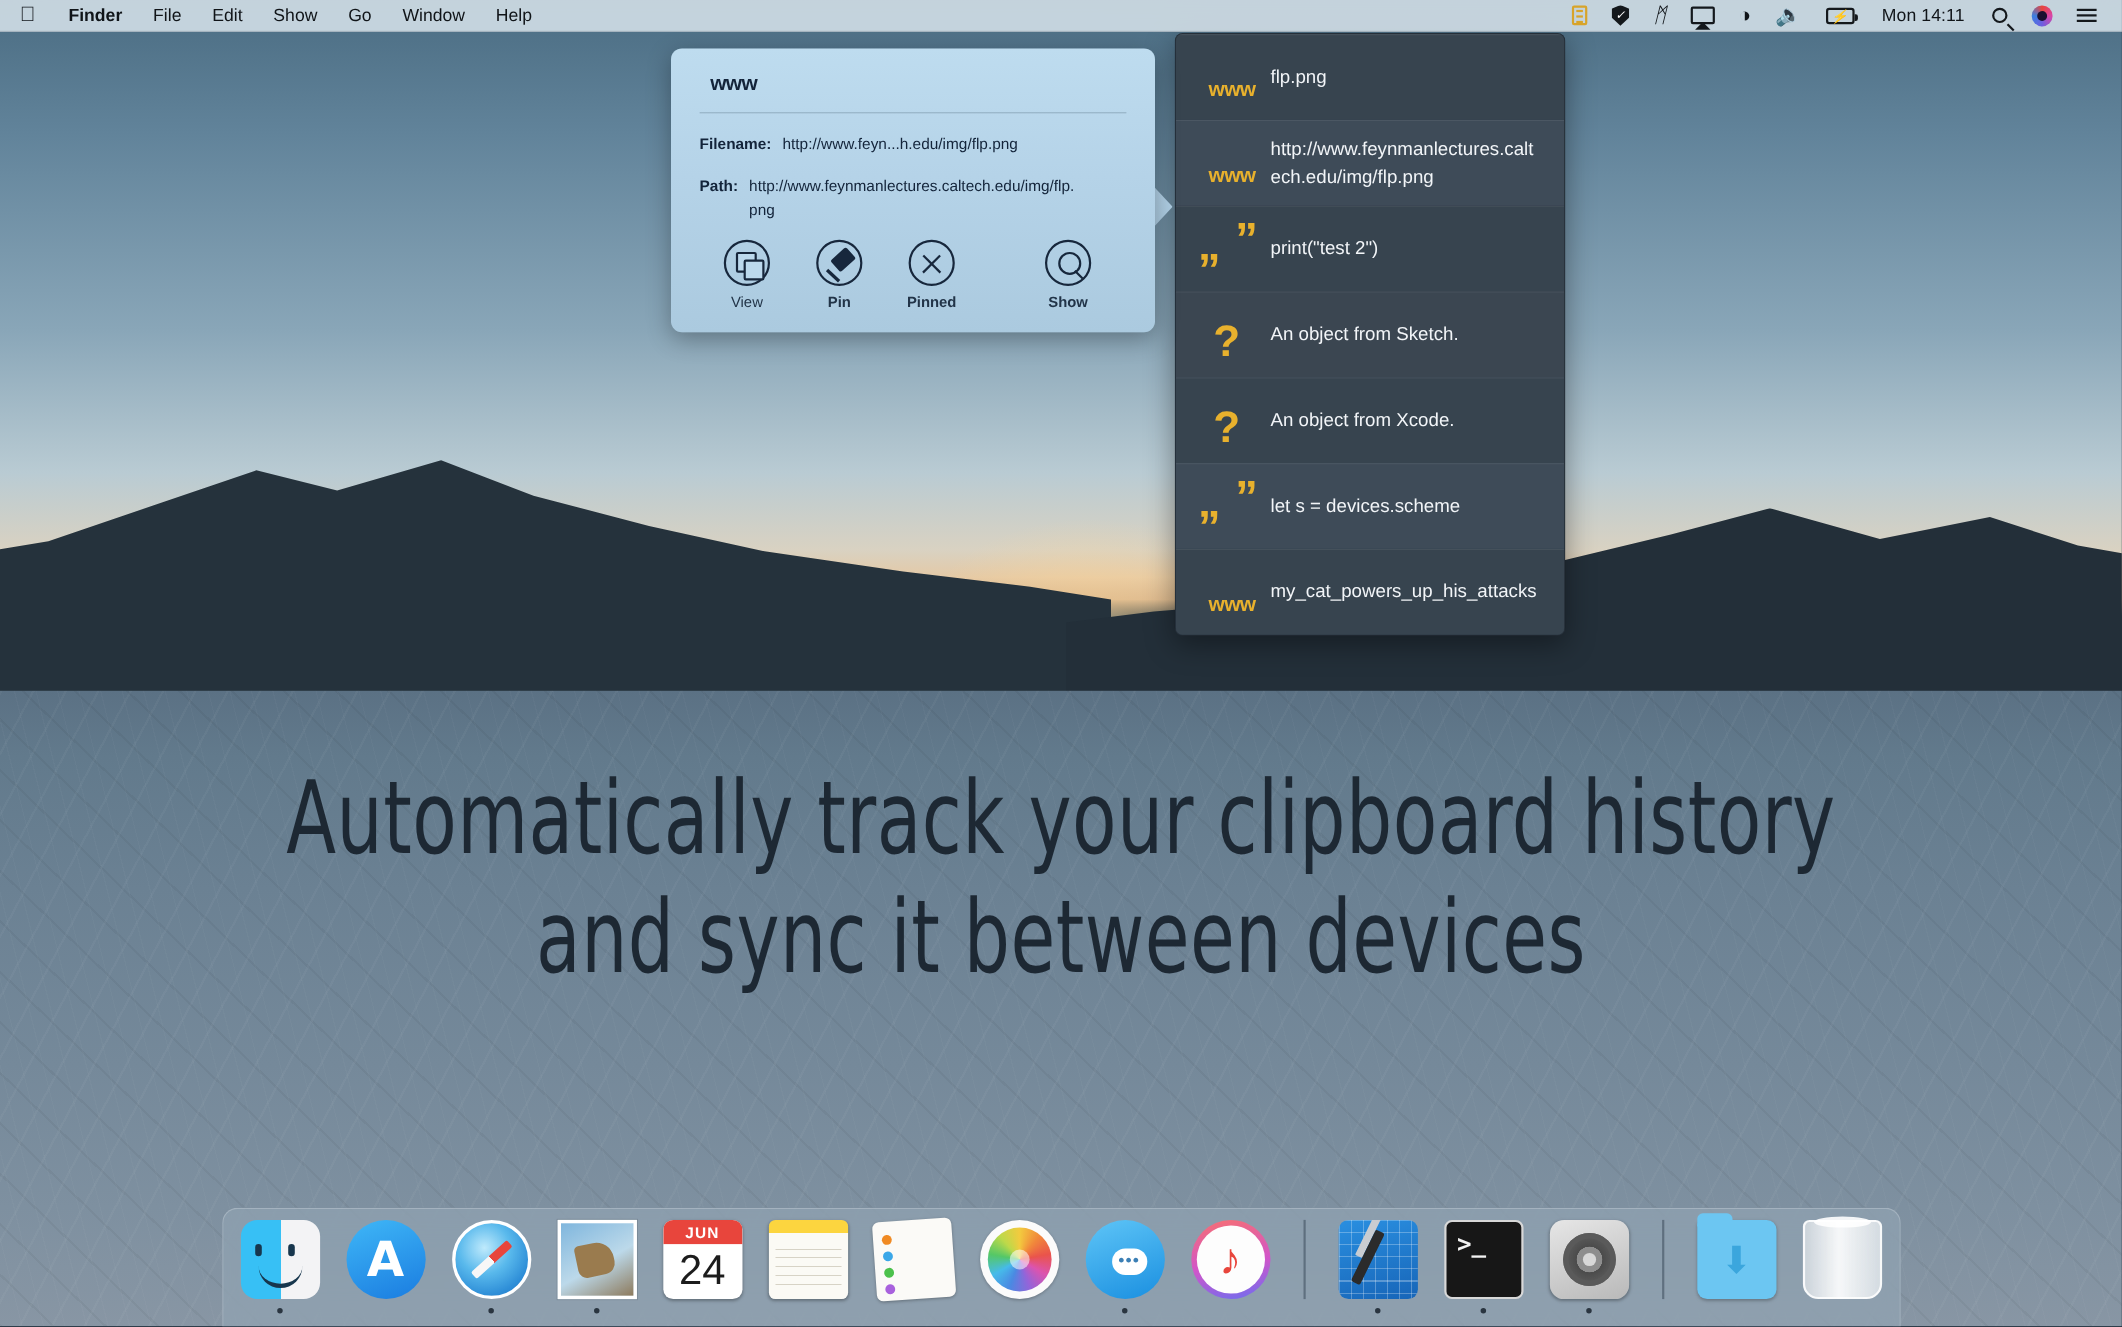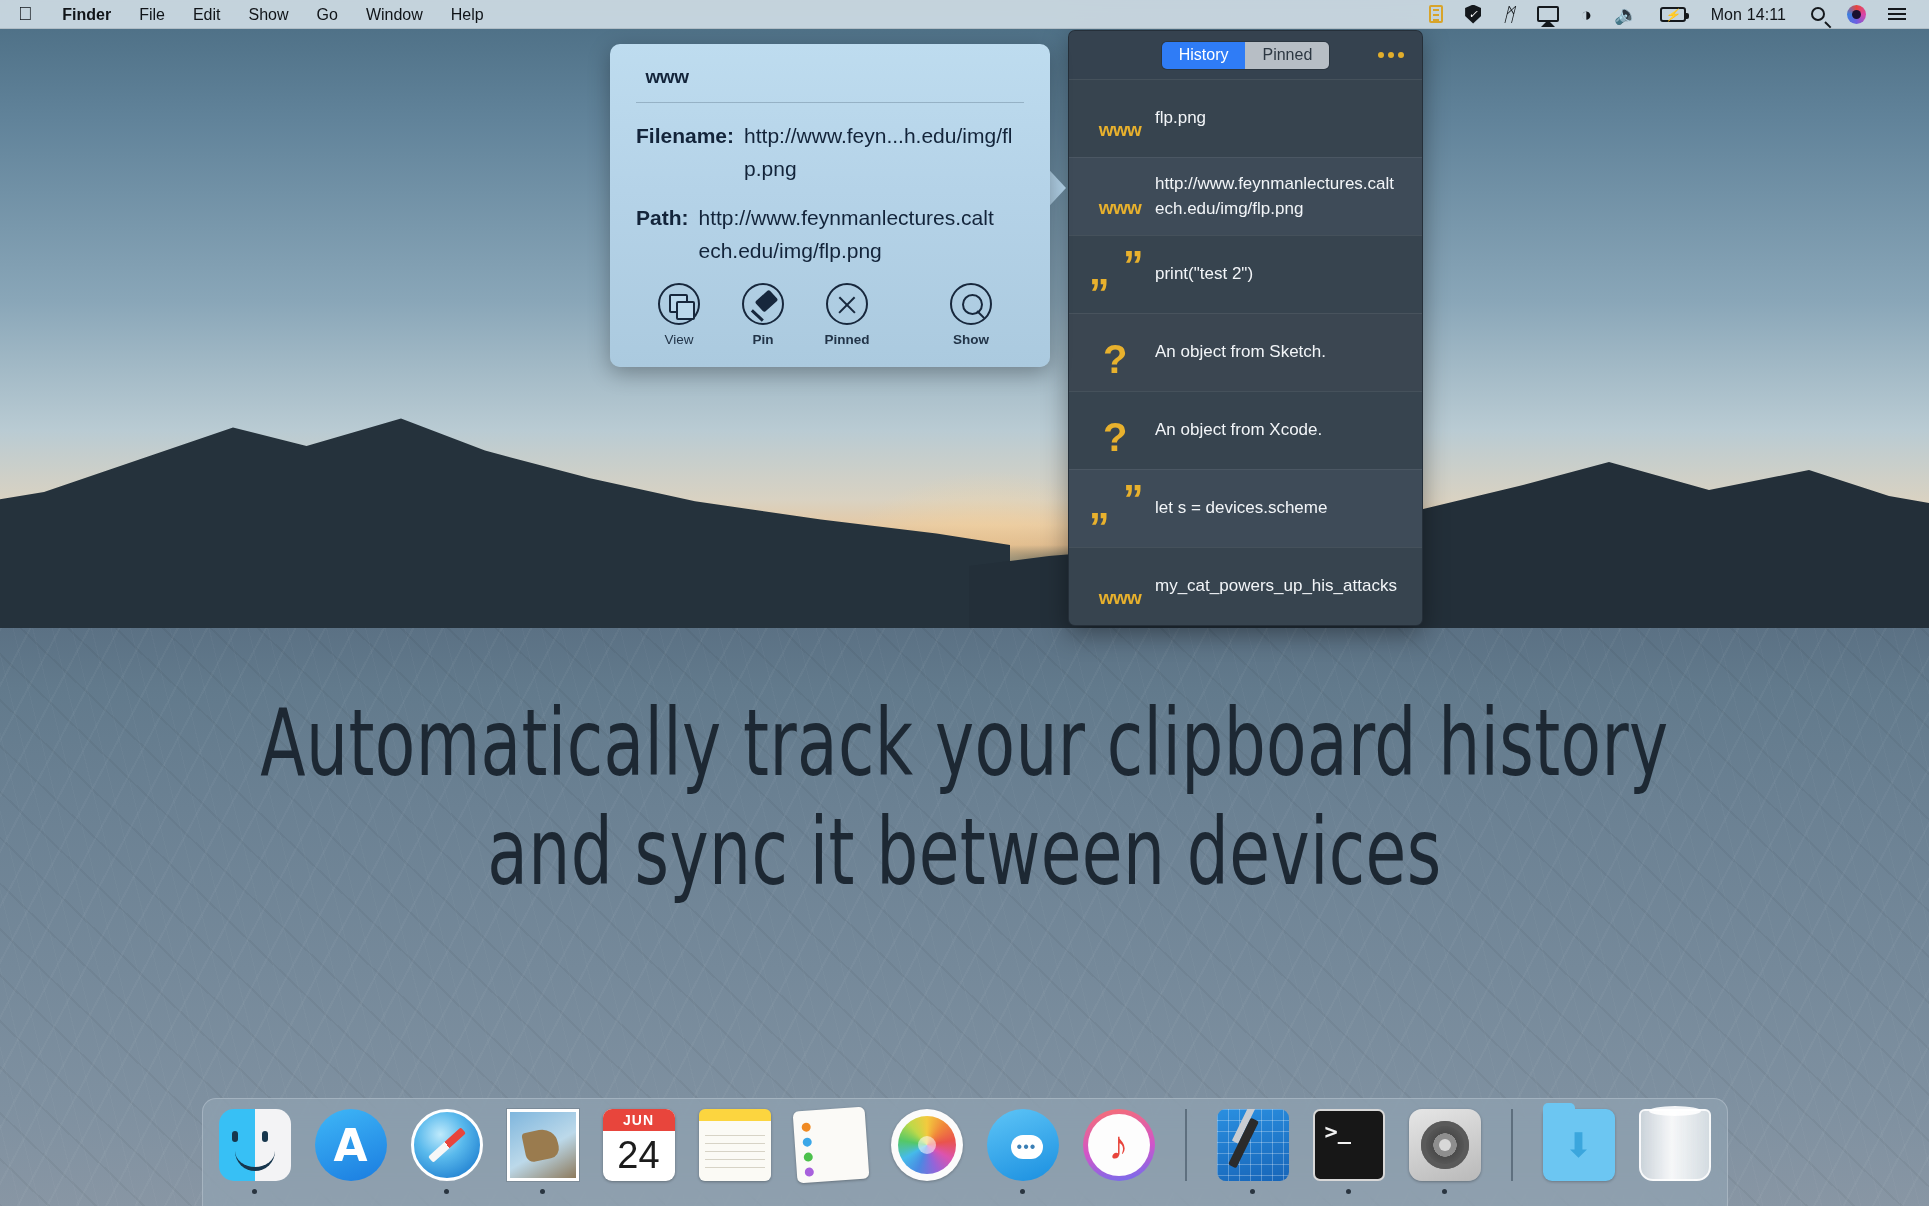--- a/index.html
+++ b/index.html
@@ -103,21 +103,21 @@
     position:relative; vertical-align:-4px; margin:0 5px 0 3px;
     border:1px solid rgba(255,255,255,.6);
   }
   .safari-mini::after {
     content:""; position:absolute; left:50%; top:50%;
     width:12px; height:3px; margin:-1.5px 0 0 -6px;
     background:linear-gradient(to right,#f4f4f4 0 50%, #e8453c 50% 100%);
     transform:rotate(-42deg); border-radius:1px;
   }
   .pop-divider { height:1px; background:rgba(20,40,60,.22); margin:14px 0 12px; }
-  .pop-row { display:flex; font-size:21px; line-height:1.55; margin-bottom:6px;margin-top:17px; }
+  .pop-row { display:flex; font-size:14px; line-height:1.55; margin-bottom:6px;margin-top:17px; }
   .pop-label { font-weight:bold; white-space:nowrap; margin-right:10px; }
   .pop-val { word-break:break-all; }
   .pop-val.wrapv { max-width:300px; }
   #pop-actions {
     display:flex; align-items:flex-start; margin-top:16px; padding:0 6px 4px 6px;
   }
   .act { width:74px; text-align:center; cursor:pointer; }
   .act + .act { margin-left:10px;font-weight:bold; }
   .act.pushright { margin-left:auto; margin-right:10px; }
   .act-circle {
@@ -395,31 +395,20 @@
       <div class="act-label">Pinned</div>
     </div>
     <div class="act pushright">
       <div class="act-circle g-search"></div>
       <div class="act-label">Show</div>
     </div>
   </div>
 </div>
 
 <div id="history-panel">
-  <div id="panel-head">
-    <div id="seg">
-      <div class="seg-btn on">History</div>
-      <div class="seg-btn">Pinned</div>
-    </div>
-    <div id="dots">
-        <i></i>
-        <i></i>
-        <i></i>
-      </div>
-  </div>
   <div id="history-list">
       <div class="hrow">
         <div class="hicon">
           <span class="www">www</span>
         </div>
         <div class="htext">flp.png</div>
       </div>
       <div class="hrow sel">
         <div class="hicon">
           <span class="www">www</span>

